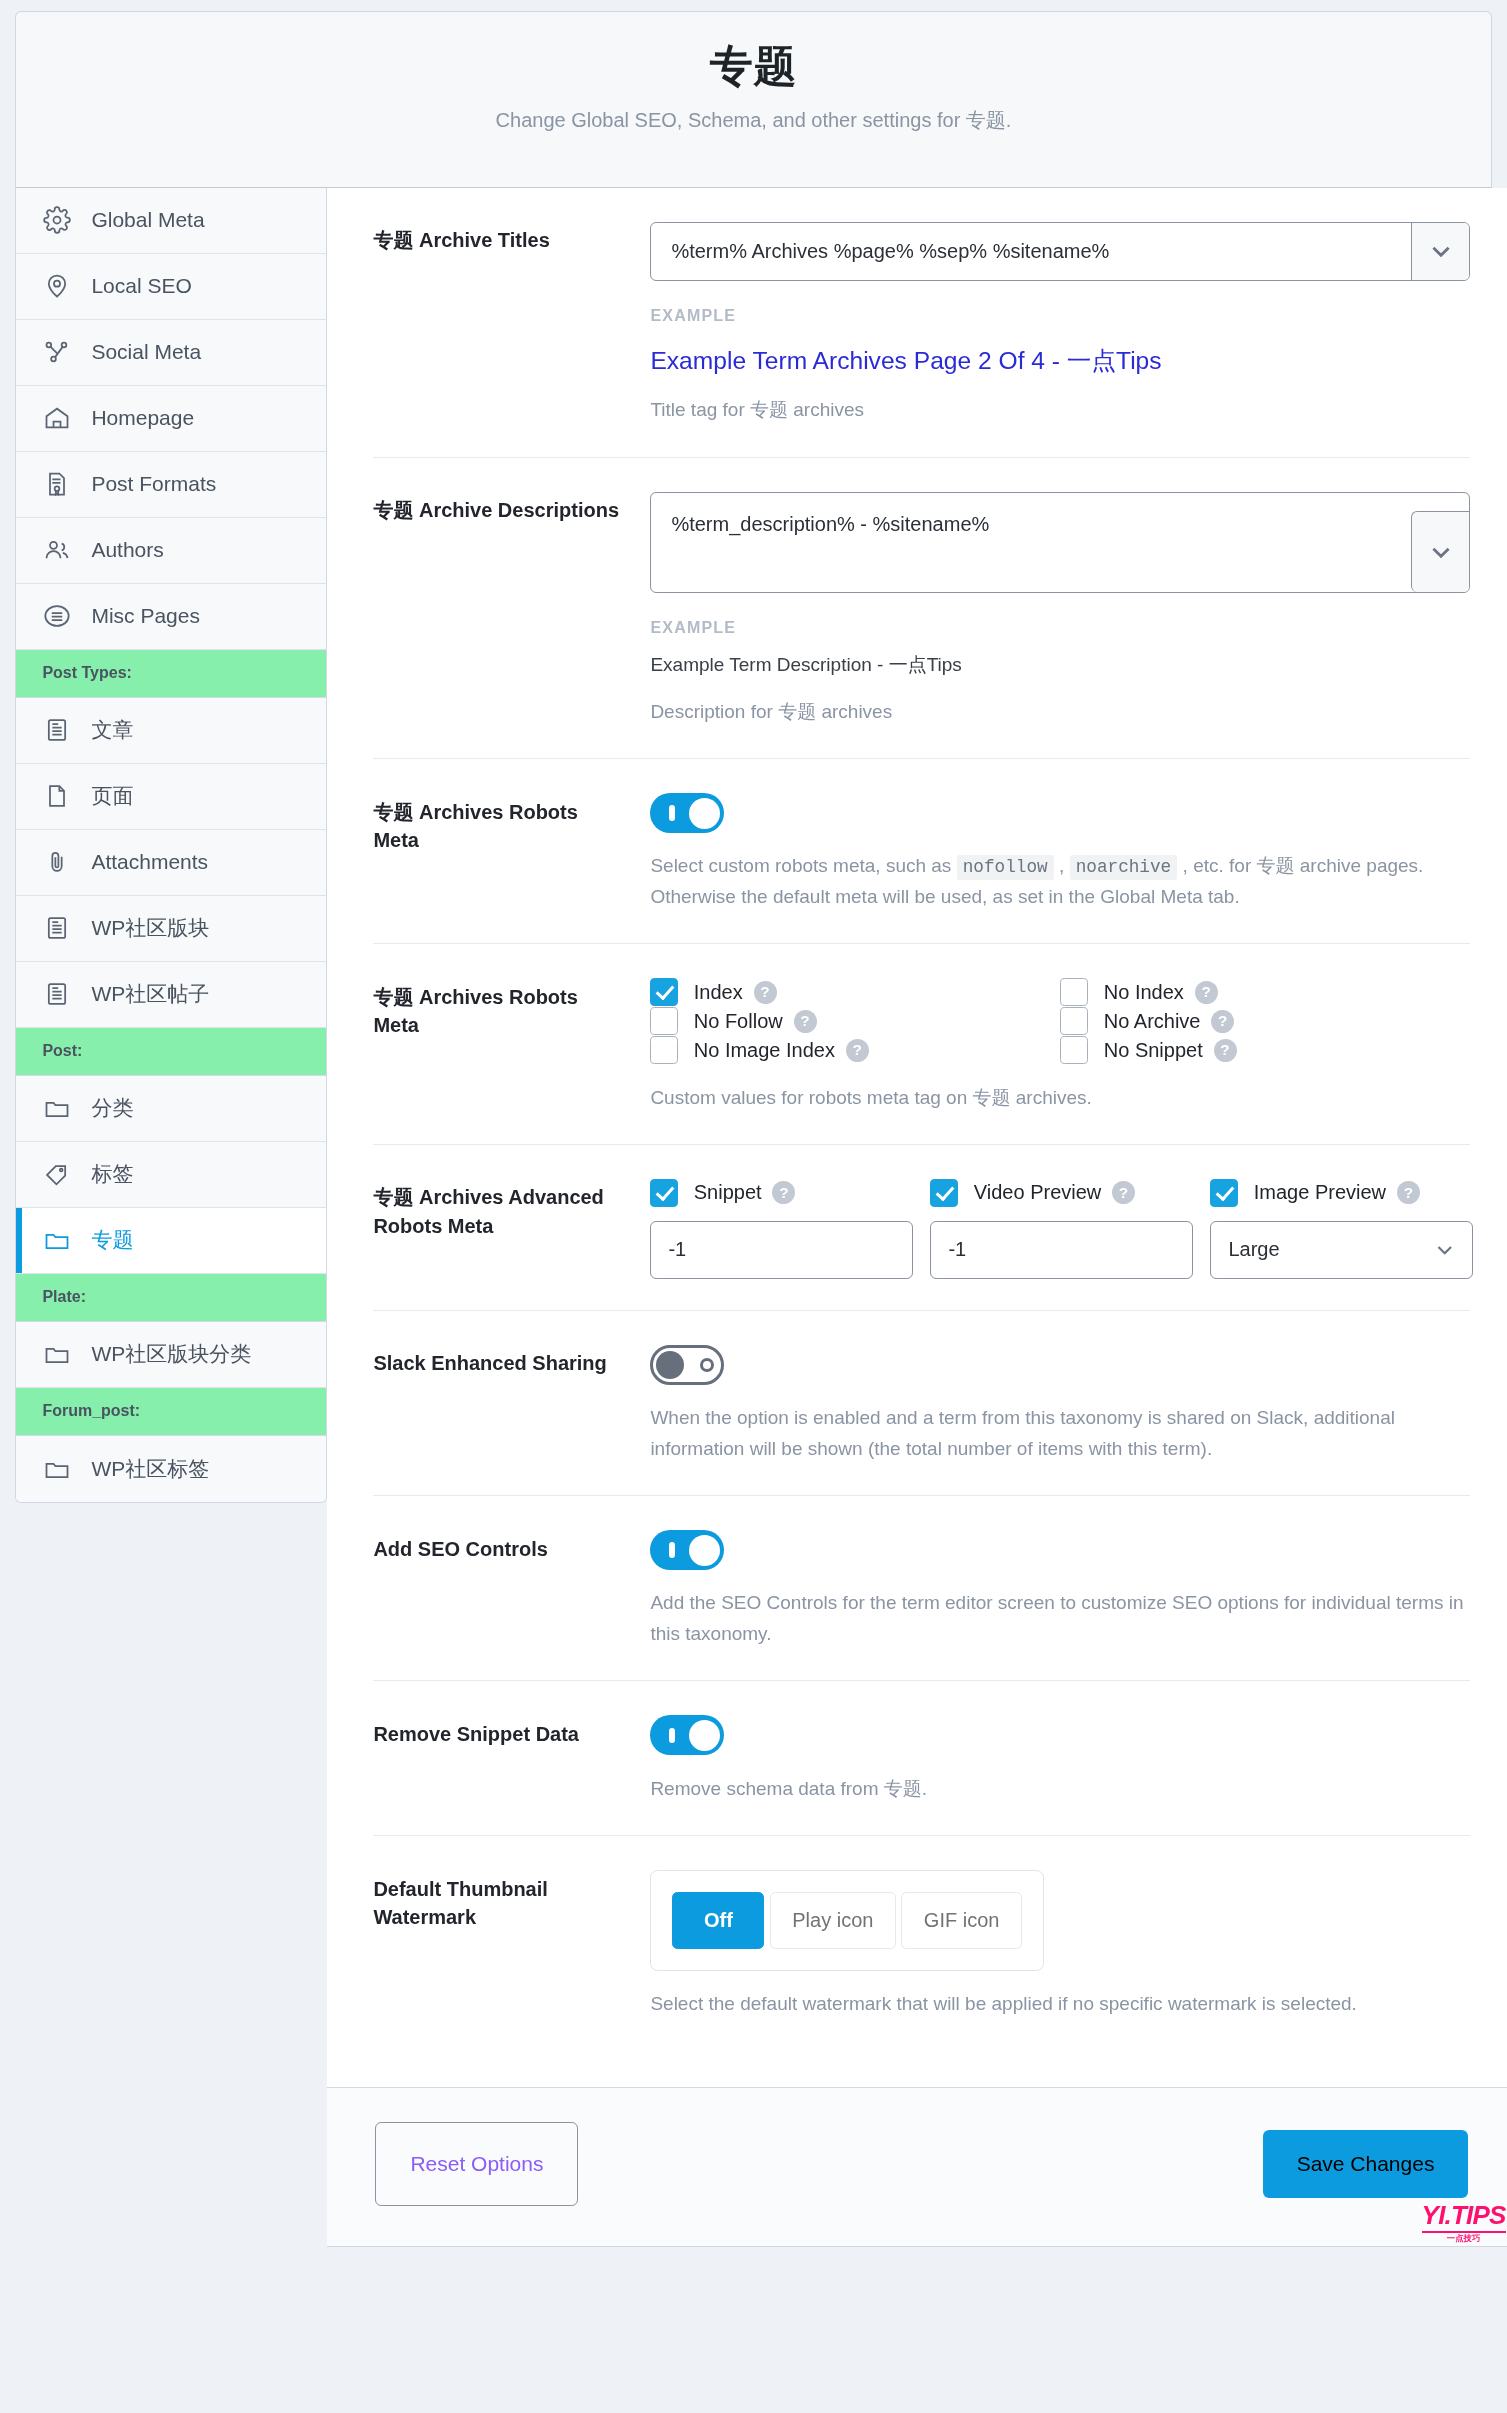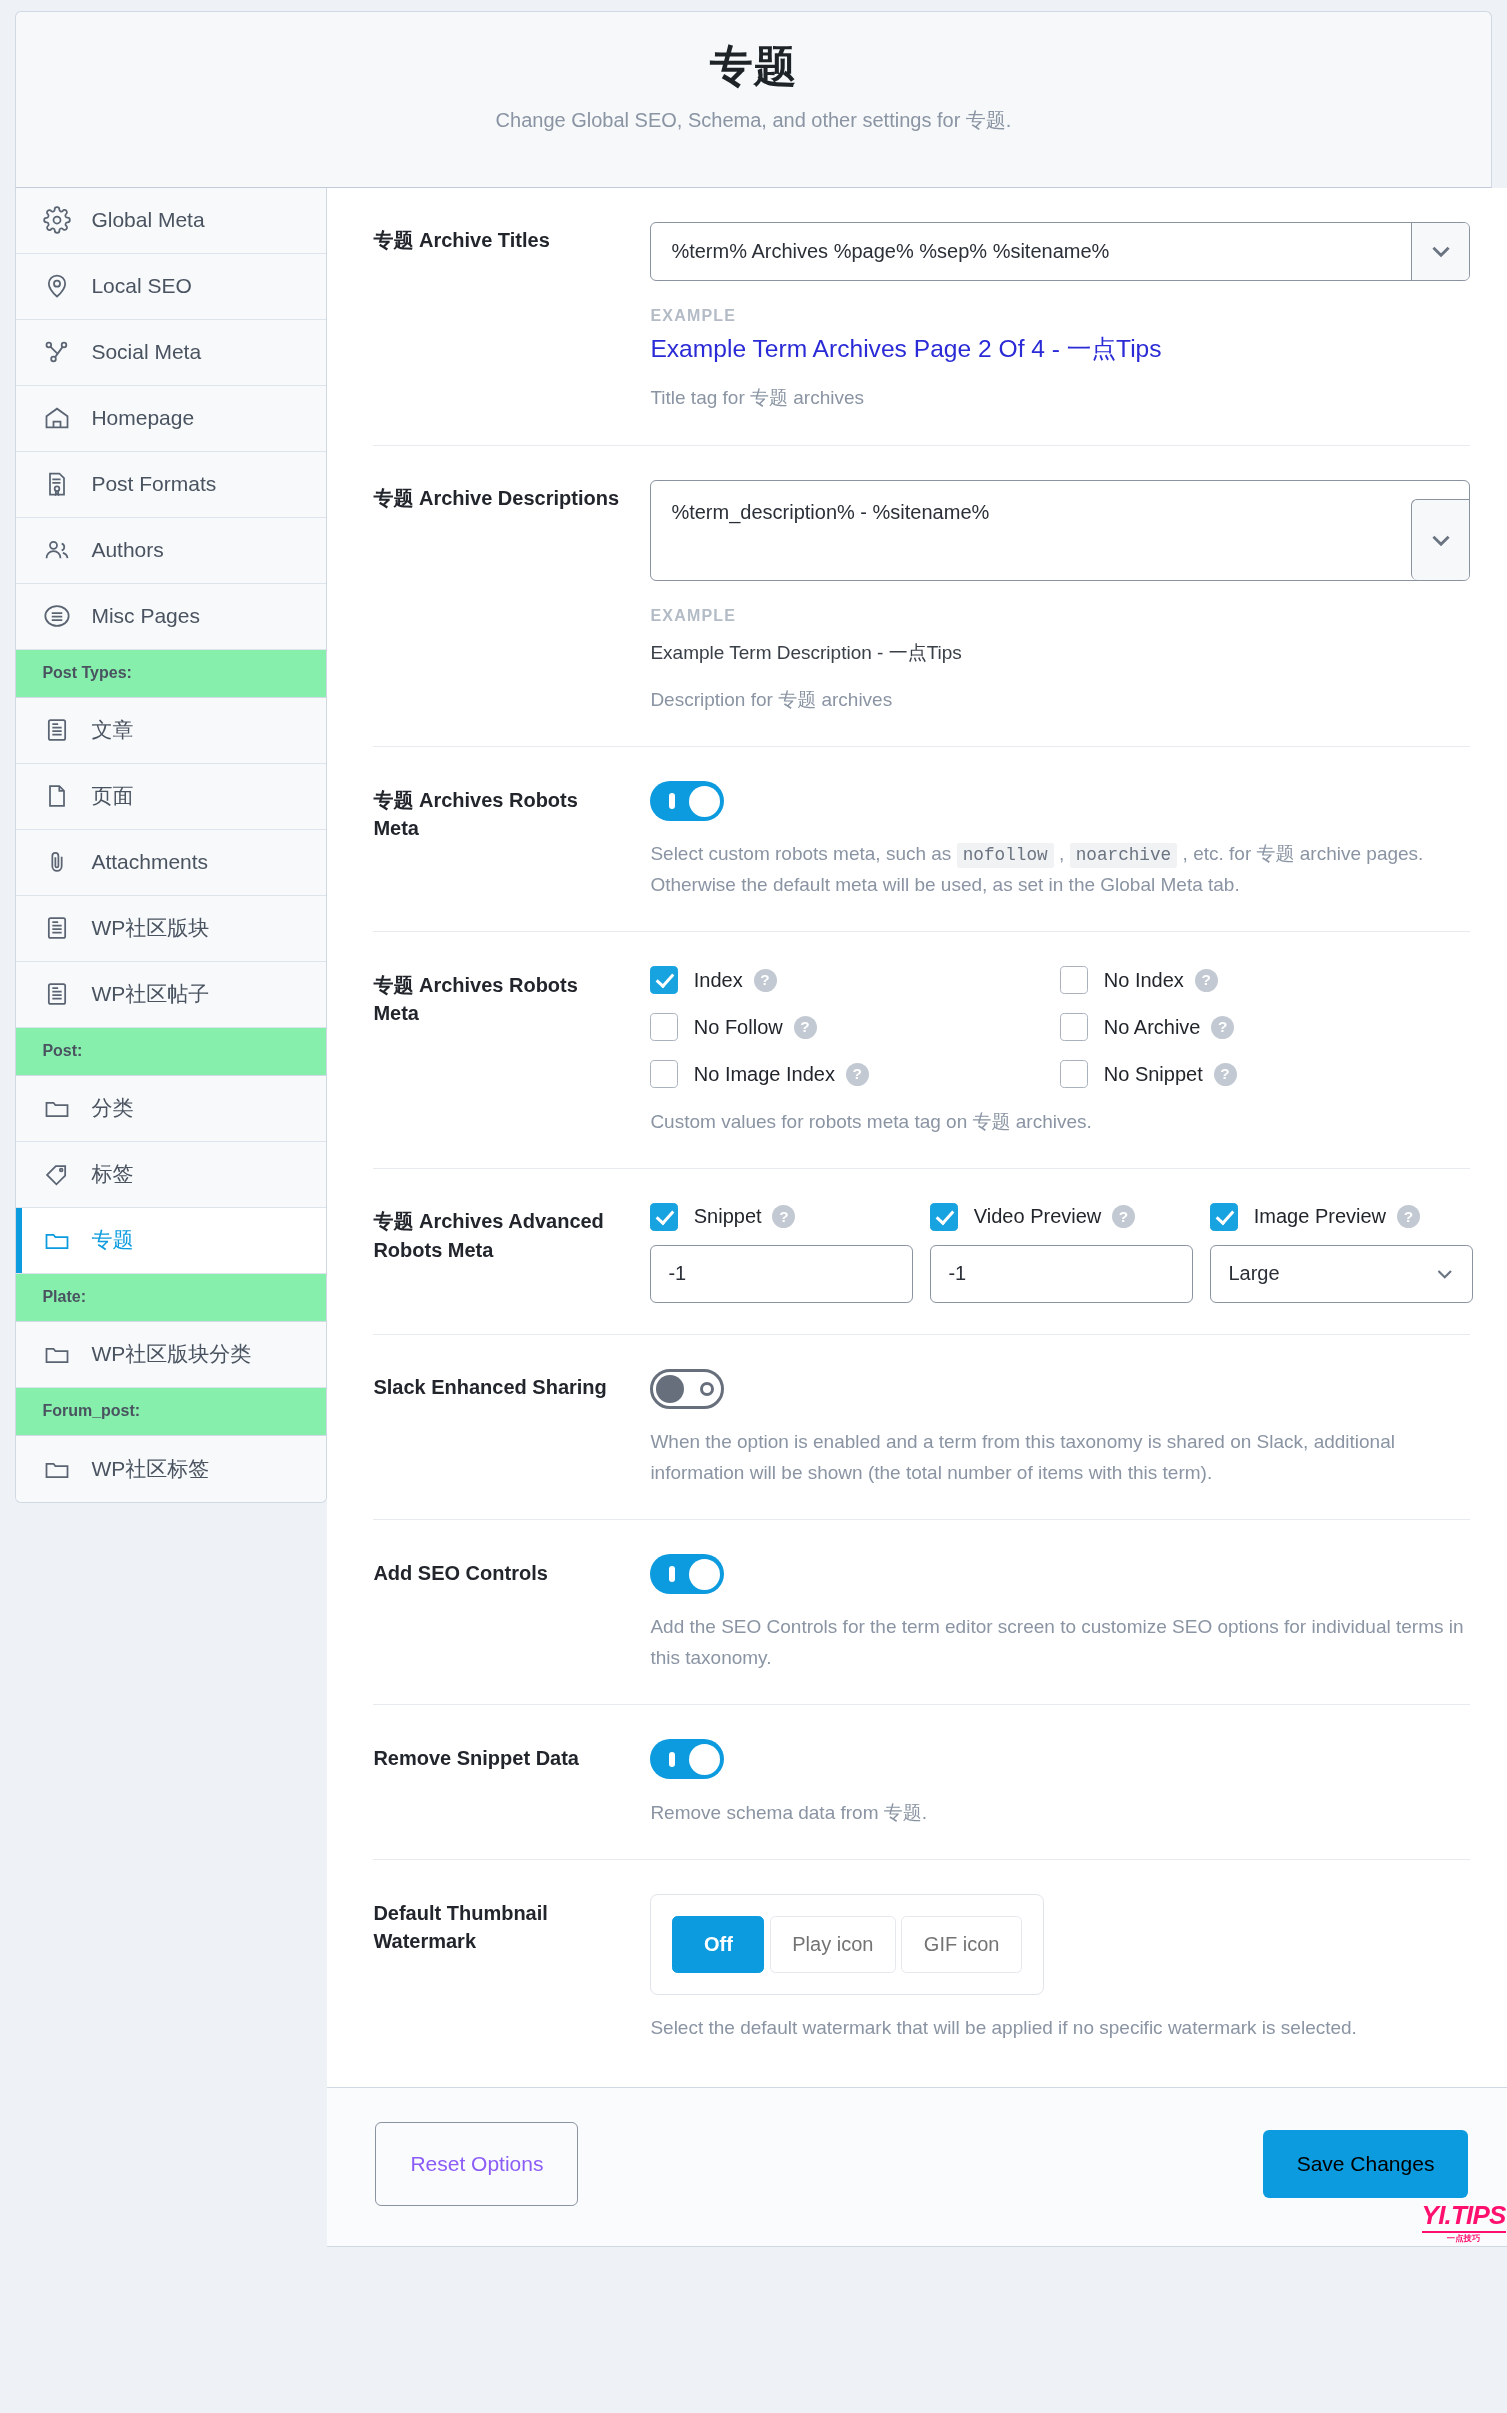--- a/index.html
+++ b/index.html
@@ -180,21 +180,21 @@
 
   .example-label {
     margin-top: 26px;
     font-size: 16px;
     letter-spacing: 1.2px;
     font-weight: bold;
     color: #b3bbc6;
     text-transform: uppercase;
   }
   .example-title {
-    margin-top: 7px;
+    margin-top: 19px;
     font-size: 24.6px;
     color: #2a2ad6;
     line-height: 1.35;
   }
   .example-desc {
     margin-top: 15.4px;
     font-size: 19px;
     color: #3a4048;
   }
   .help-text {
@@ -245,21 +245,21 @@
     position: absolute; right: 7.7px; top: 10px;
     width: 14px; height: 14px; border-radius: 50%;
     border: 3.1px solid #666f7b;
     background: #fff;
   }
 
   
   .cbgrid {
     display: grid;
     grid-template-columns: 410px 410px;
-    row-gap: 19px;
+    row-gap: 1px;
     max-width: 820px;
   }
   .cbrow { display: flex; align-items: center; }
   .cbox {
     width: 28px; height: 28px;
     flex: 0 0 28px;
     border-radius: 4.6px;
     margin-right: 15.4px;
     cursor: pointer;
     position: relative;

